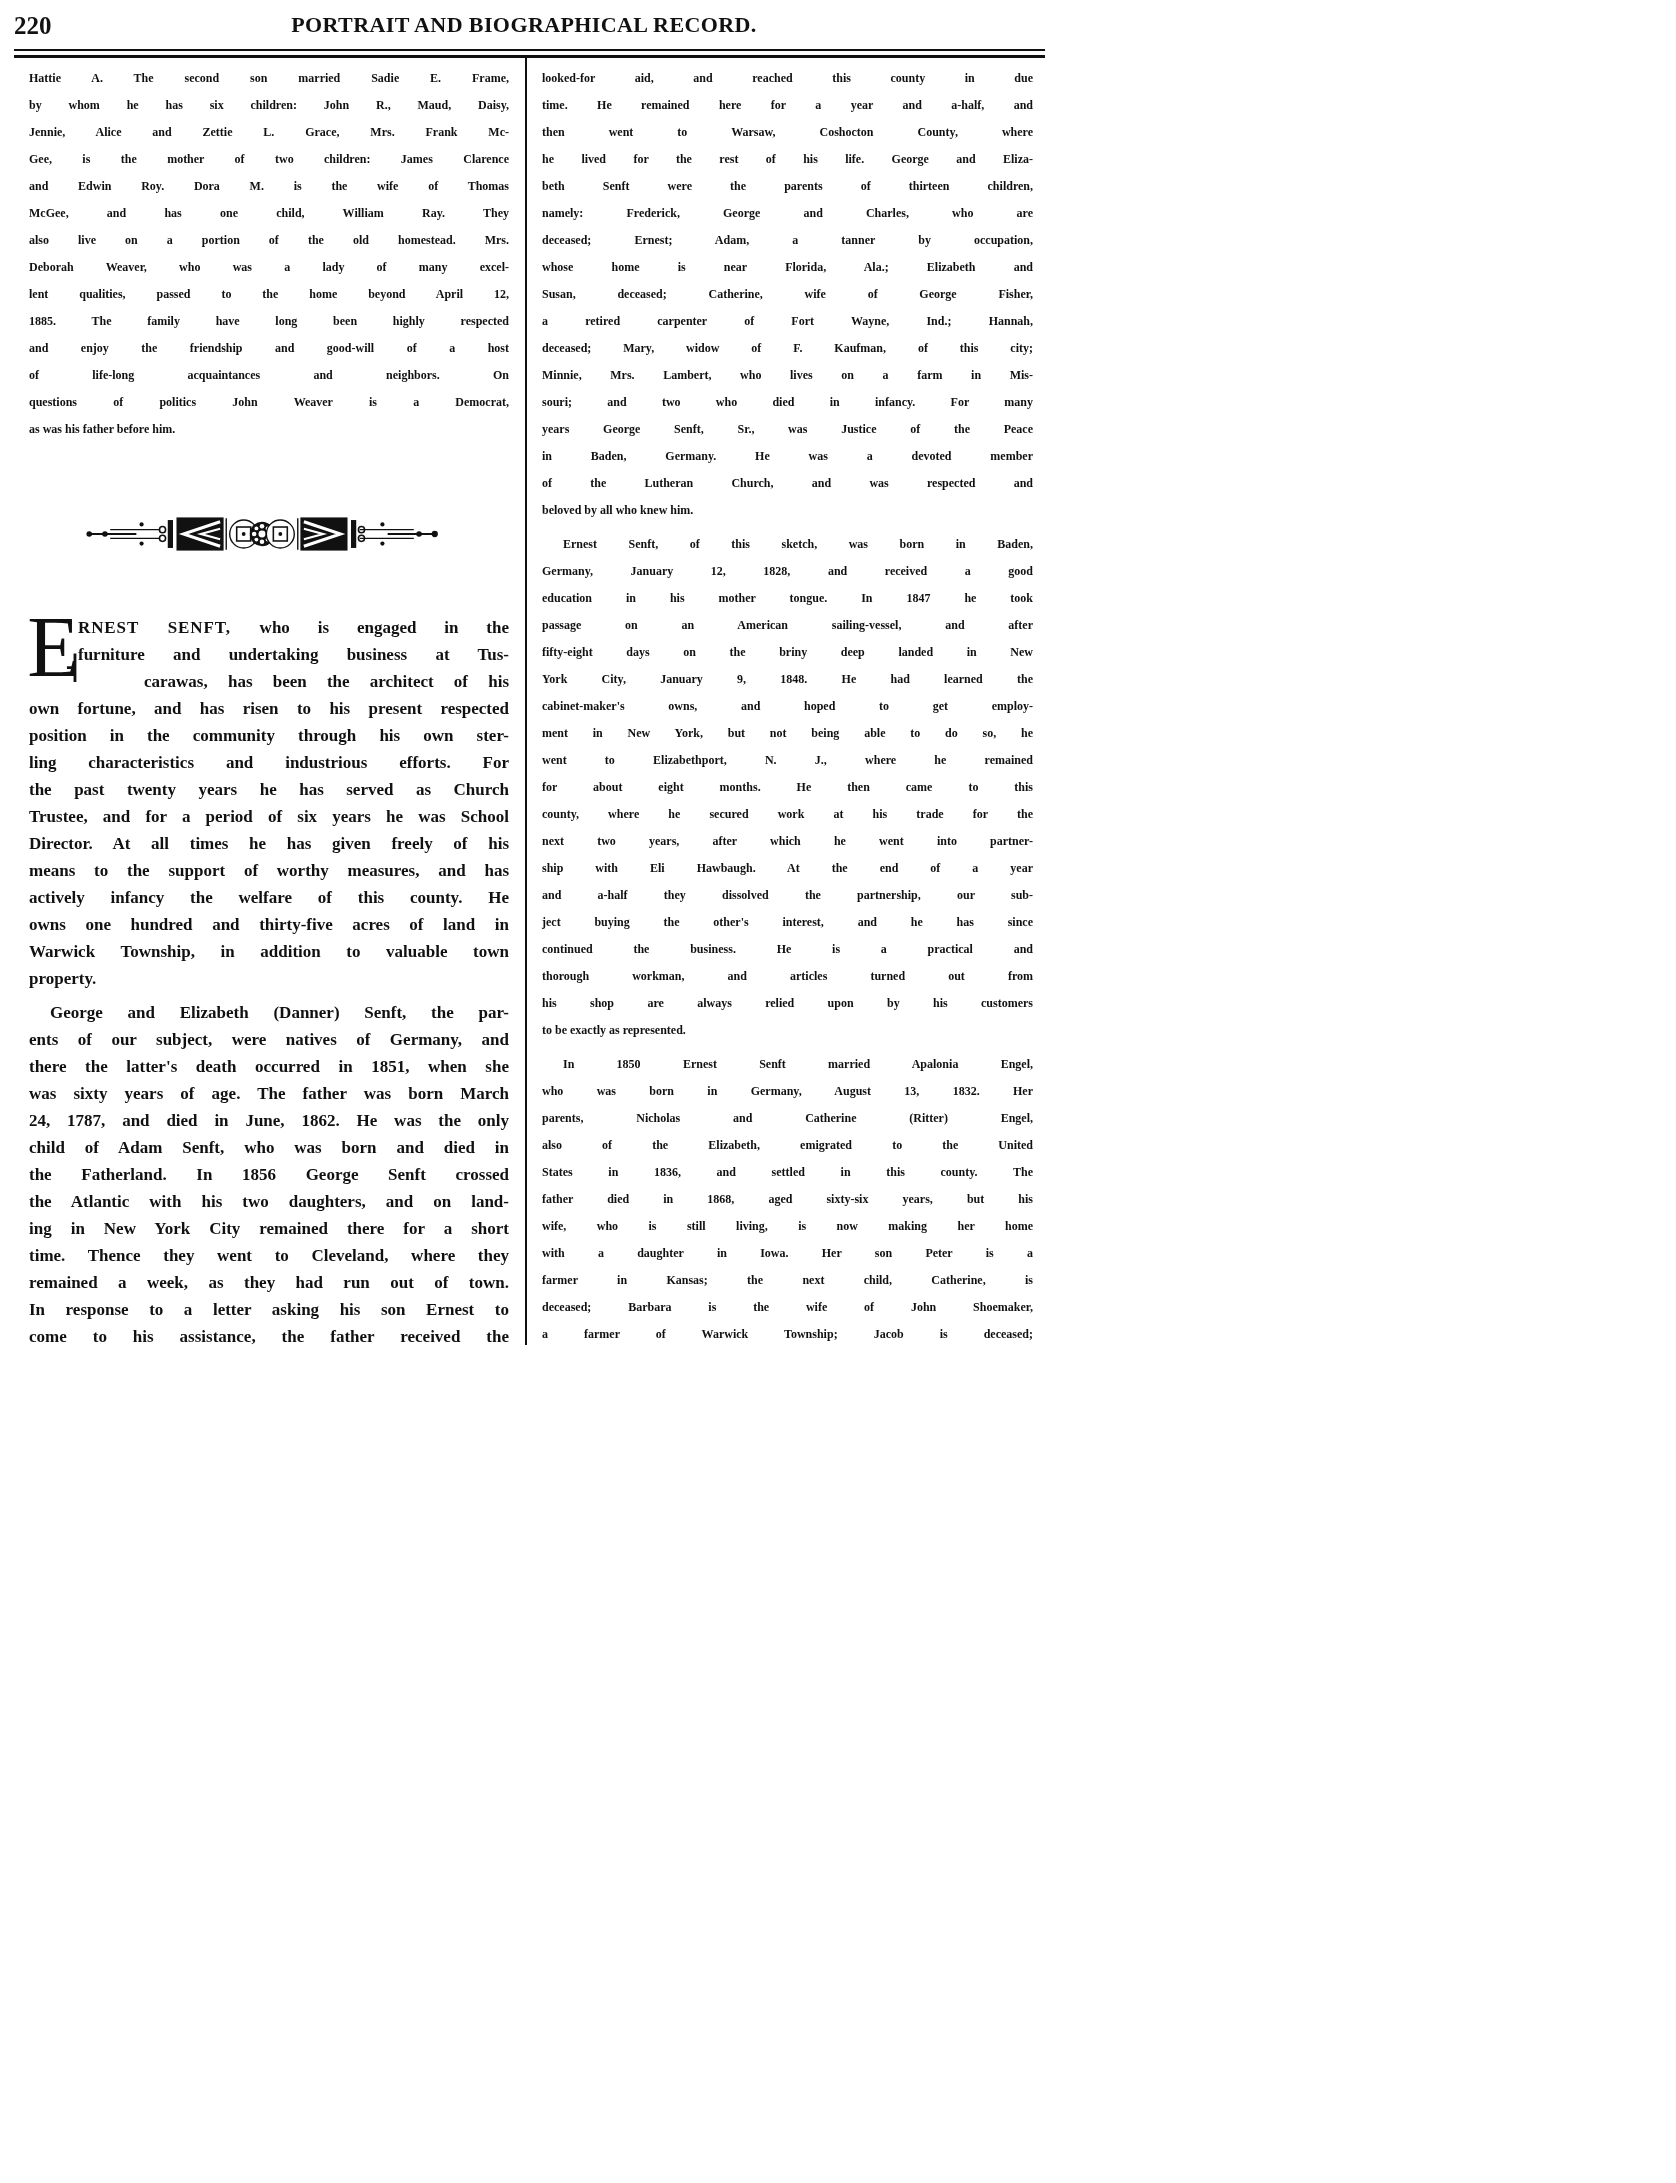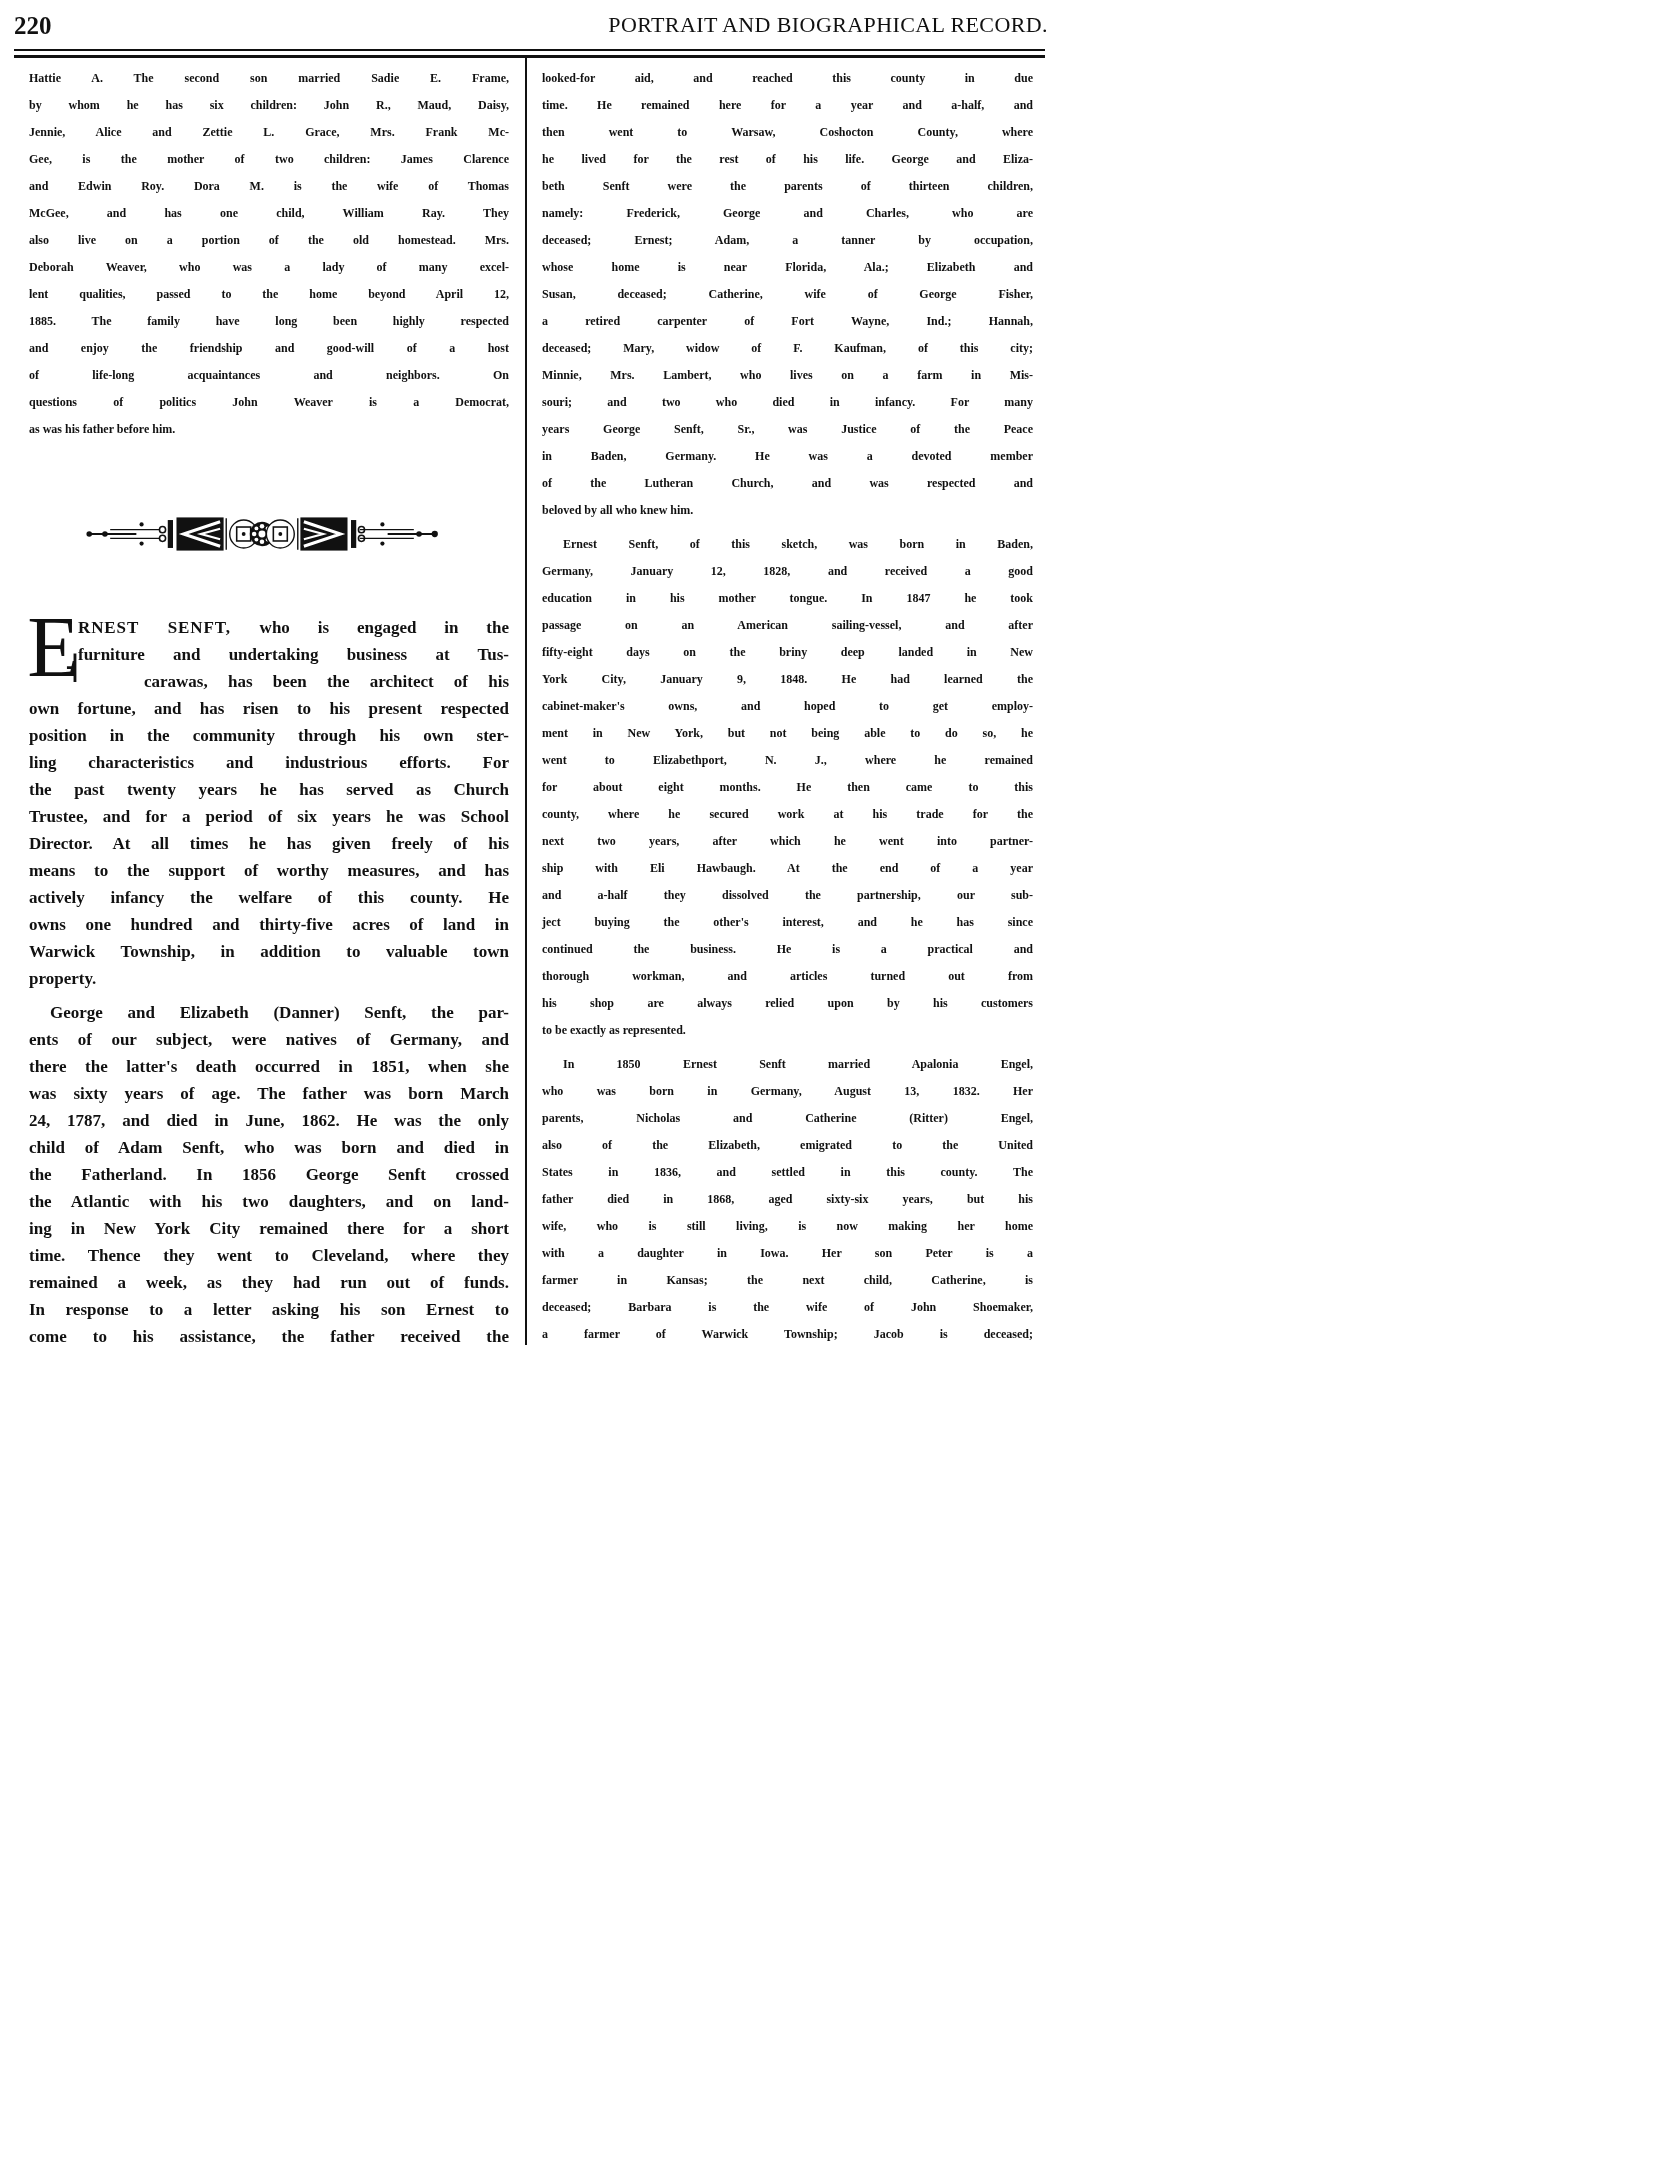--- a/index.html
+++ b/index.html
@@ -19,23 +19,23 @@
   }
   .page-number {
     position: absolute;
     left: 14px; top: 12.2px;
     font-size: 25px;
     font-weight: bold;
   }
   .running-title {
     position: absolute;
     left: 0; right: 0; top: 12.2px;
-    text-align: right;
+    text-align: center;
     font-size: 22px;
-    font-weight: normal;
+    font-weight: bold;
     letter-spacing: 0.4px;
   }
   .rule-thin {
     position: absolute;
     left: 14px; right: 3.5px; top: 49px;
     height: 1.7px; background: #111;
   }
   .rule-thick {
     position: absolute;
     left: 14px; right: 3.5px; top: 55px;
@@ -218,21 +218,21 @@
       <span class="line indent">George and Elizabeth (Danner) Senft, the par-</span>
       <span class="line">ents of our subject, were natives of Germany, and</span>
       <span class="line">there the latter's death occurred in 1851, when she</span>
       <span class="line">was sixty years of age.  The father was born March</span>
       <span class="line">24, 1787, and died in June, 1862.  He was the only</span>
       <span class="line">child of Adam Senft, who was born and died in</span>
       <span class="line">the Fatherland.  In 1856 George Senft crossed</span>
       <span class="line">the Atlantic with his two daughters, and on land-</span>
       <span class="line">ing in New York City remained there for a short</span>
       <span class="line">time.  Thence they went to Cleveland, where they</span>
-      <span class="line">remained a week, as they had run out of funds.</span>
+      <span class="line">remained a week, as they had run out of town.</span>
       <span class="line">In response to a letter asking his son Ernest to</span>
       <span class="line">come to his assistance, the father received the</span>
     </p>
 </section>
 
 <section class="column col-right" id="right-col">
     <p class="para">
       <span class="line">looked-for aid, and reached this county in due</span>
       <span class="line">time.  He remained here for a year and a-half, and</span>
       <span class="line">then went to Warsaw, Coshocton County, where</span>

